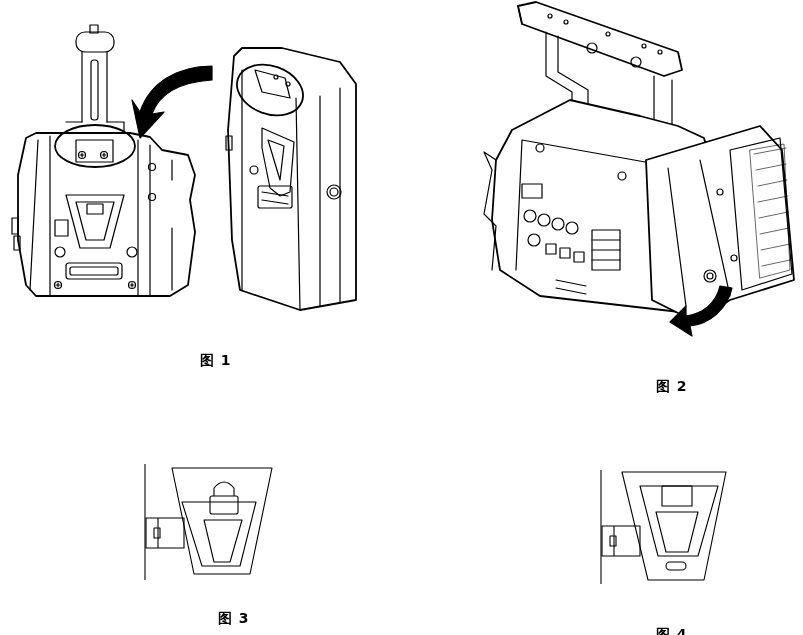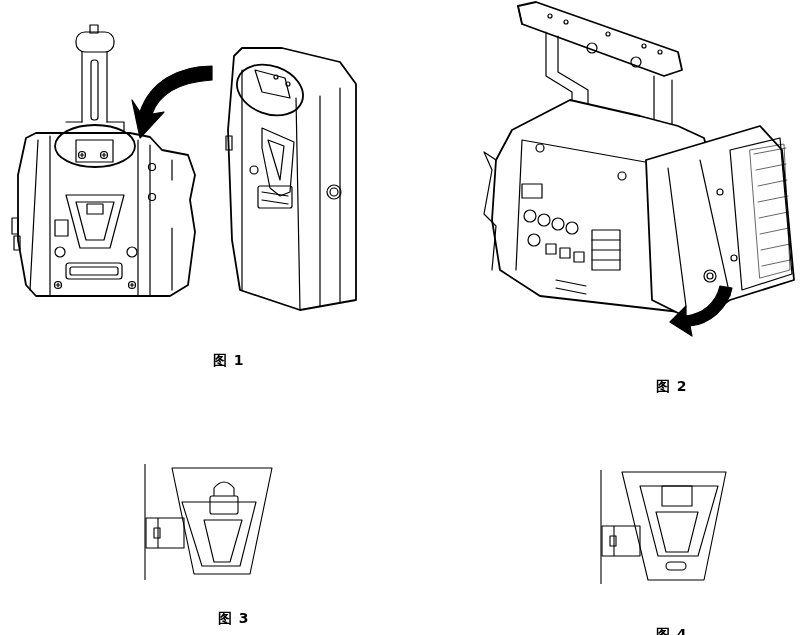--- a/index.html
+++ b/index.html
@@ -60,21 +60,21 @@
   <path d="M262 128 L294 142 L290 192 L280 196 L270 188 L262 148 Z"></path>
   <path d="M268 140 L284 146 L280 180 Z"></path>
   <rect x="258" y="186" width="34" height="22" rx="2"></rect>
   <path d="M262 192 L288 196 M262 200 L288 204"></path>
   <circle cx="334" cy="192" r="7"></circle>
       <circle cx="334" cy="192" r="4"></circle>
   <circle cx="254" cy="170" r="4"></circle>
   <path d="M226 136 L232 136 L232 150 L226 150 Z"></path>
 </svg>
 </div>
-<div class="cap" style="left:200px;top:352px;margin-left:13px;">图 1</div>
+<div class="cap" style="left:200px;top:352px;">图 1</div>
 
 <div class="fig" style="left:400px;top:0;width:403px;height:345px;">
 <svg width="403" height="345" viewBox="0 0 403 345" fill="none" stroke="#000" stroke-width="1.2" stroke-linejoin="round" stroke-linecap="round">
 
   <path d="M118 6 L136 2 L278 52 L282 70 L264 76 L122 24 Z" stroke-width="1.8" fill="#fff"></path>
   <path d="M122 24 L118 6"></path>
   <circle cx="192" cy="48" r="5"></circle>
       <circle cx="236" cy="62" r="5"></circle>
   <circle cx="150" cy="16" r="2"></circle>
       <circle cx="166" cy="22" r="2"></circle>

